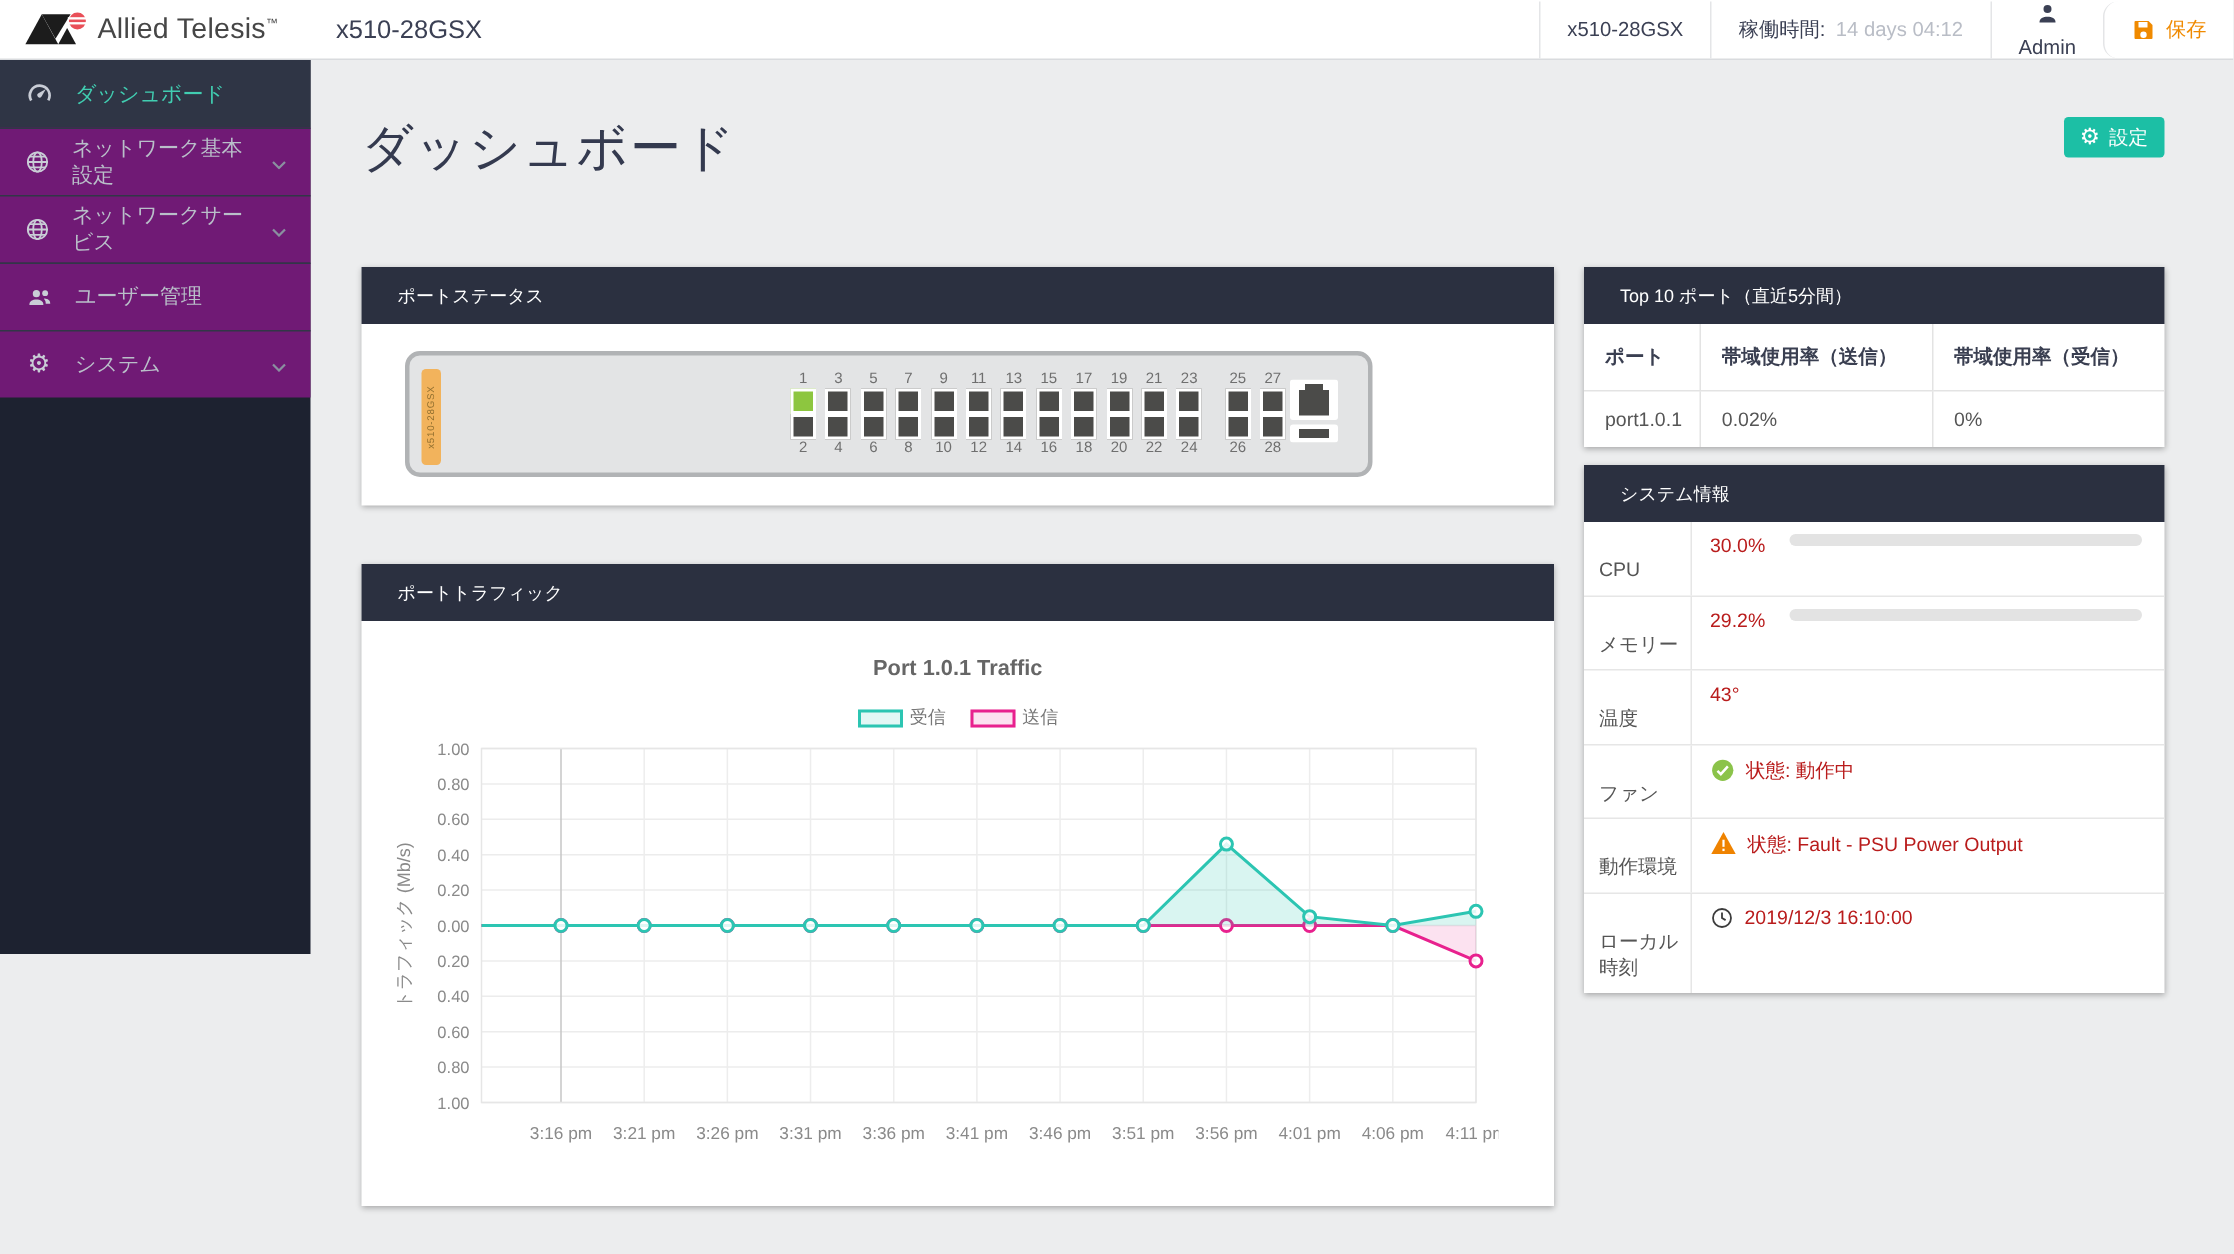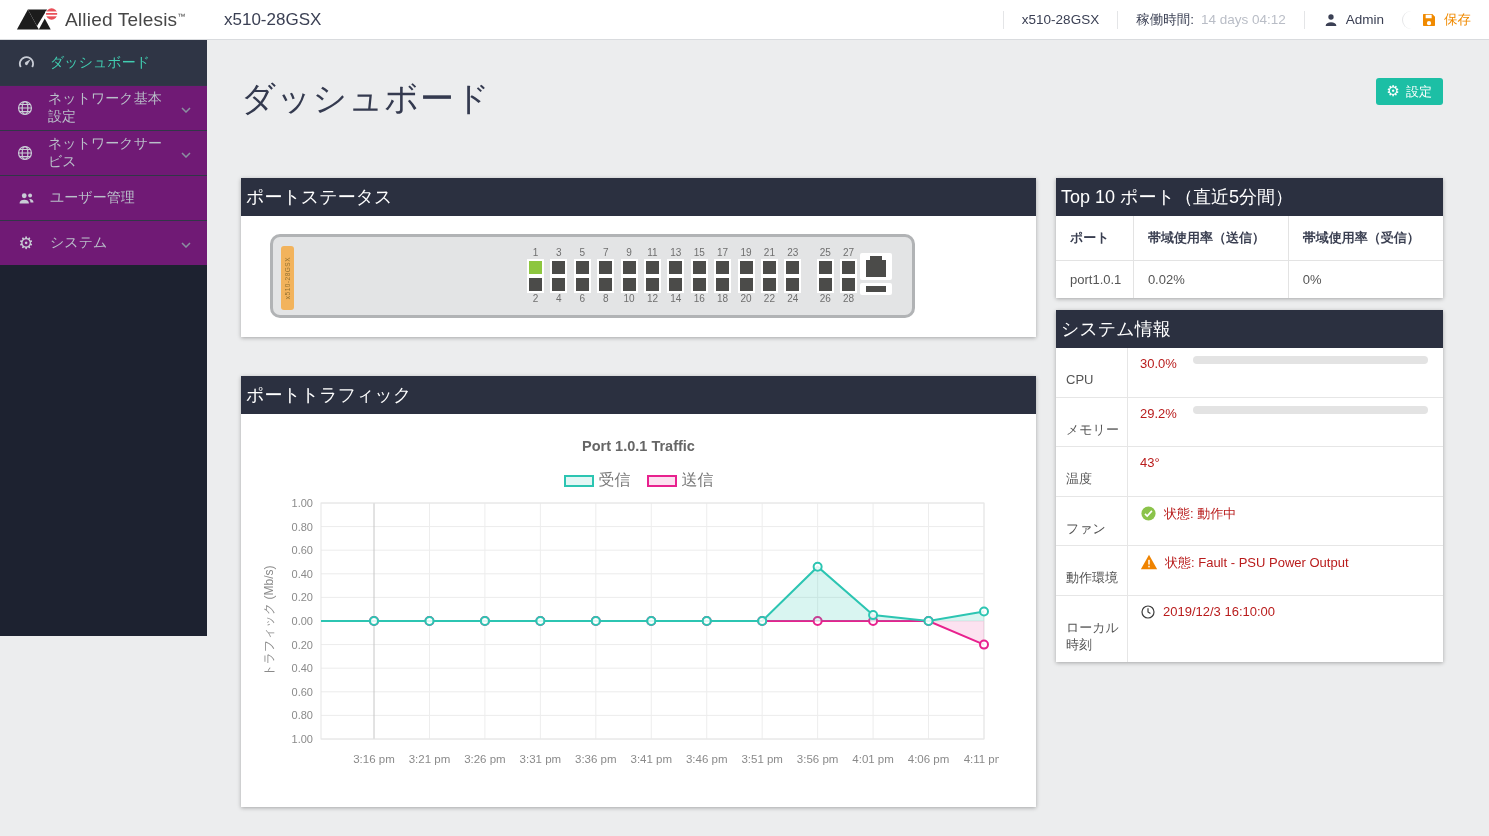--- a/index.html
+++ b/index.html
@@ -12,21 +12,21 @@
   .top-header { height:40px; background:#fff; border-bottom:1px solid #d9dbde; display:flex; align-items:center; }
   .logo-area { width:207px; display:flex; align-items:center; gap:7px; padding-left:16px; }
   .brand-text { font-size:19px; color:#464646; letter-spacing:.2px; white-space:nowrap; }
   .brand-text sup { font-size:8px; }
   .hdr-sep { width:1px; background:#e4e5e7; }
   .page-device { display:flex; align-items:center; font-size:17px; color:#3b4054; padding:0 16px; }
   .hdr-right { margin-left:auto; display:flex; align-items:stretch; }
   .hdr-cell { display:flex; align-items:center; gap:7px; padding:0 18px; border-left:1px solid #e4e5e7; font-size:13.5px; white-space:nowrap; }
   .uptime-value { color:#b9bdc6; }
   .save-cell { color:#f08a00; cursor:pointer;border-radius:10px; }
-  .admin-cell { cursor:pointer; }
+  .admin-cell { cursor:pointer;flex-direction:column; }
   
   .app-body { display:flex; height:596px; }
   .sidebar { width:207px; background:#1d2230; flex-shrink:0; }
   .side-item { height:45px; display:flex; align-items:center; gap:14px; padding:0 16px;
     background:#701a75; color:#b9bfc9; font-size:14px; cursor:pointer; border-top:1px solid #313747; }
   .side-item:first-child { border-top:none; }
   .side-item.active { background:#2f3545; color:#41cdb1; }
   .side-item .icon { width:20px; display:flex; justify-content:center; }
   .side-item .chev { margin-left:auto; }
   .gear-glyph { font-size:17px; color:#c9cdd6; font-family:"DejaVu Sans", sans-serif; line-height:1; }
@@ -34,39 +34,39 @@
   .title-row { display:flex; justify-content:space-between; margin:16px 0 0; height:102px; }
   .page-title { font-size:34px; font-weight:300; color:#343a4f; letter-spacing:1px; }
   .btn-settings { background:#1cbfa5; color:#fff; border:none; border-radius:3px; height:27px;
     padding:0 11px; font-size:13px; display:flex; gap:6px; align-items:center; cursor:pointer; margin-top:2px;
     font-family:inherit; }
   .btn-settings .gear-glyph { color:#fff; font-size:15px; }
   .content { display:flex; gap:20px; }
   .col-left { width:795px; display:flex; flex-direction:column; gap:39px; }
   .col-right { width:387px; display:flex; flex-direction:column; gap:12px; }
   .panel { background:#fff; box-shadow:0 1px 4px rgba(0,0,0,.3); }
-  .panel-header { background:#2b3040; color:#fff; font-size:18px; height:38px; display:flex; align-items:center; padding:0 5px; }
+  .panel-header { background:#2b3040; color:#fff; font-size:12px; height:38px; display:flex; align-items:center; padding:0 24px; }
   
   .ps-body { padding:18px 0 19px; }
   .chassis { position:relative; width:645px; height:84px; margin-left:29px;
     background:#e3e4e5; border:3px solid #b1b3b5; border-radius:10px; }
   .chassis-tag { position:absolute; left:8px; top:9px; width:13px; height:64px; background:#f2b35c; border-radius:3px;
     display:flex; align-items:center; justify-content:center; }
   .chassis-tag span { writing-mode:vertical-rl; transform:rotate(180deg); font-size:6.5px; color:#93702f; letter-spacing:.5px; }
   .ports { position:absolute; left:252px; top:10px; display:flex; }
   .pcol { width:21px; display:flex; flex-direction:column; align-items:center; margin-right:2.4px; }
   .pgap { width:9px; }
   .pnum { height:12px; line-height:12px; font-size:10px; color:#6f6f6f; }
   .pcell { width:13px; height:13px; background:#4b4b49; border:2px solid #fff; box-sizing:content-box; cursor:pointer; }
   .pcell.up { background:#8dc63f; }
   .console-slot { position:absolute; right:20px; top:16px; }
   
   .chart-body { padding:24px 0 28px; }
   .chart-title { text-align:center; font-size:14.5px; font-weight:bold; color:#666; margin-bottom:16px; }
-  .legend { display:flex; justify-content:center; align-items:center; gap:16px; font-size:16px; color:#777; margin-bottom:4px; }
+  .legend { display:flex; justify-content:center; align-items:center; gap:16px; font-size:12px; color:#777; margin-bottom:4px; }
   .legend-item { display:flex; align-items:center; gap:5px; }
   .legend-sw { width:30px; height:12px; border:2px solid; }
   
   .t-table { width:100%; border-collapse:collapse; font-size:13px; }
   .t-table th { text-align:left; font-weight:bold; color:#3a3f51; padding:13px 10px 13px 14px;
     border-right:1px solid #e3e3e3; border-bottom:1px solid #e3e3e3; }
   .t-table td { color:#555; padding:11px 10px 11px 14px; border-right:1px solid #e3e3e3; }
   .t-table th:last-child, .t-table td:last-child { border-right:none; }
   
   .sys-row { display:flex; align-items:stretch; border-bottom:1px solid #e6e6e6; font-size:13px; }

